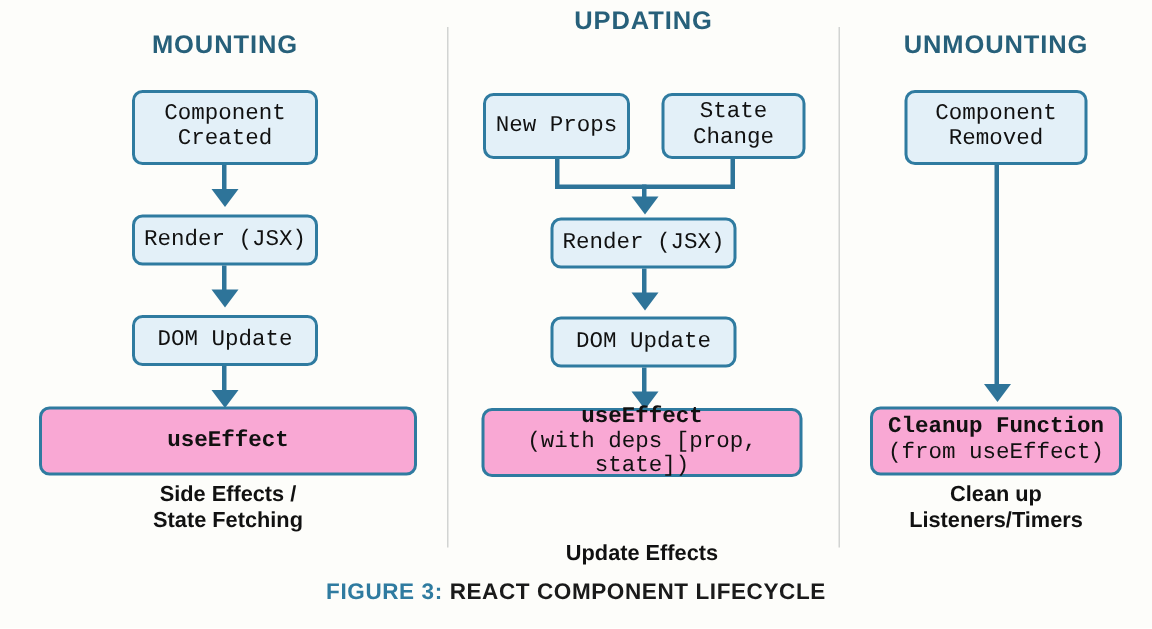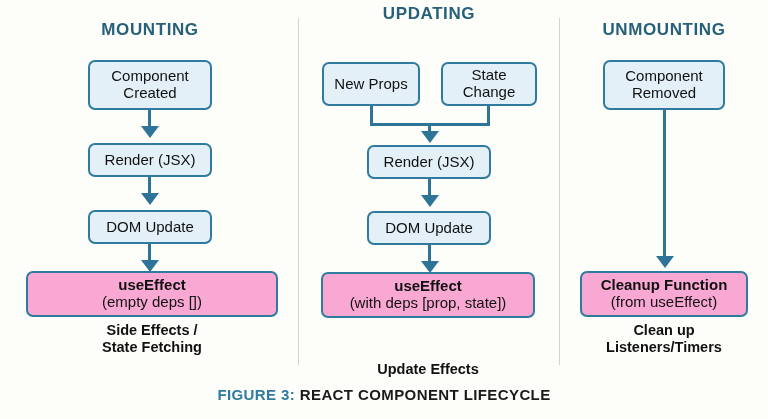--- a/index.html
+++ b/index.html
@@ -44,20 +44,21 @@
     border-radius: 7px;
     background: #e3f0f8;
     color: #111111;
     display: flex;
     flex-direction: column;
     align-items: center;
     justify-content: center;
     text-align: center;
     font-size: 15px;
     line-height: 1.12;
+    font-family: Liberation Mono, monospace;
   }
   .node.accent {
     background: #f9a8d4;
     border-color: #2f7ba0;
   }
   .node .l1 { display: block; }
   .node .l2 { display: block; }
   .node.accent .l1 { font-weight: bold; }
 
   
@@ -129,21 +130,20 @@
 
   <div class="node" style="left:88px; top:210px; width:124px; height:34px;">
     <span class="l1">DOM Update</span>
   </div>
 
   <div class="conn-line conn-v" style="left:148px; top:244px; height:20px;"></div>
   <div class="arrowhead" style="left:141px; top:260px;"></div>
 
   <div class="node accent" style="left:26px; top:271px; width:252px; height:46px;">
     <span class="l1">useEffect</span>
-    <span class="l2">(empty deps [])</span>
   </div>
 
   <div class="caption" style="left:26px; top:322px; width:252px;">
     <span class="c1">Side Effects /</span>
     <span class="c2">State Fetching</span>
   </div>
 
   <div class="col-title" style="left:300px; width:258px; top:4px;">UPDATING</div>
 
   <div class="node" style="left:322px; top:62px; width:98px; height:44px;">

